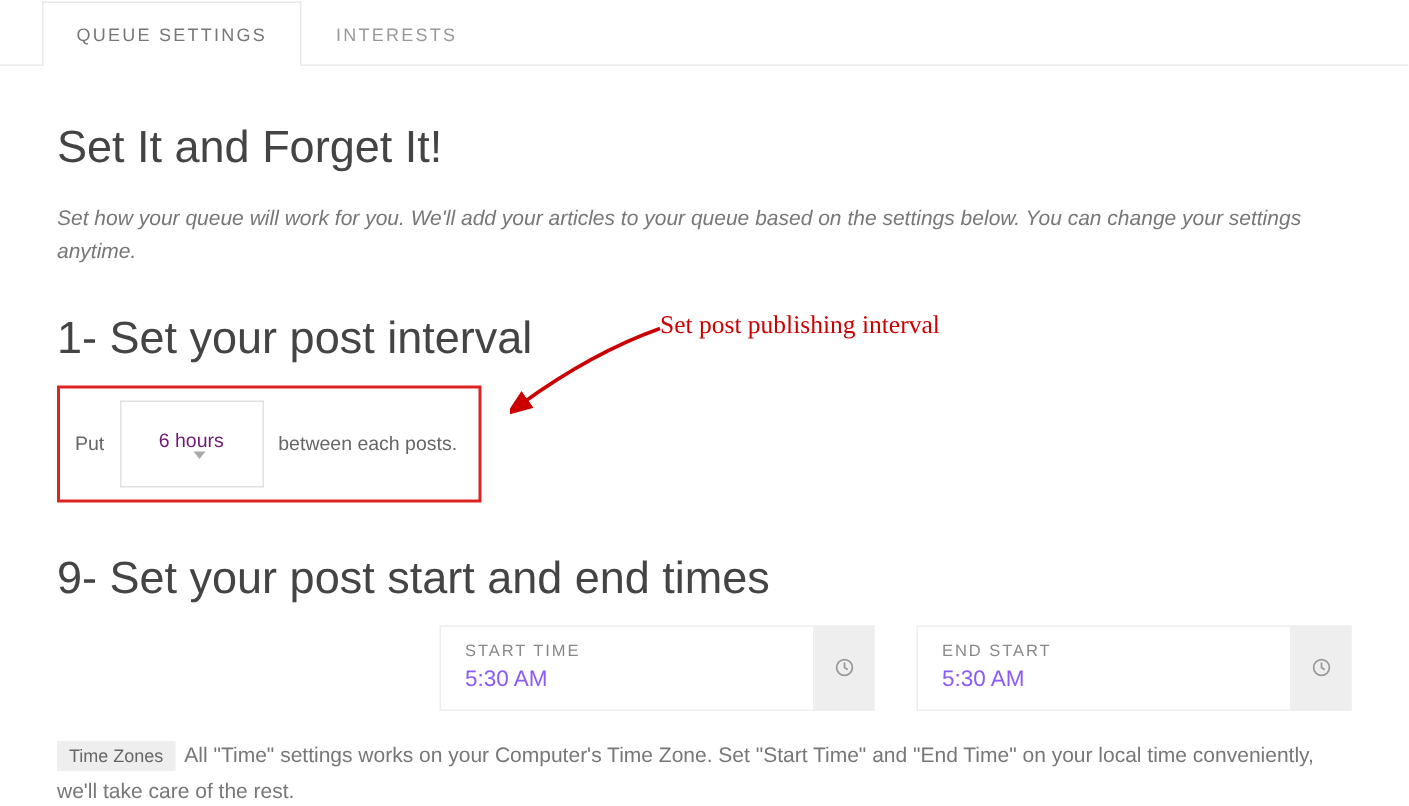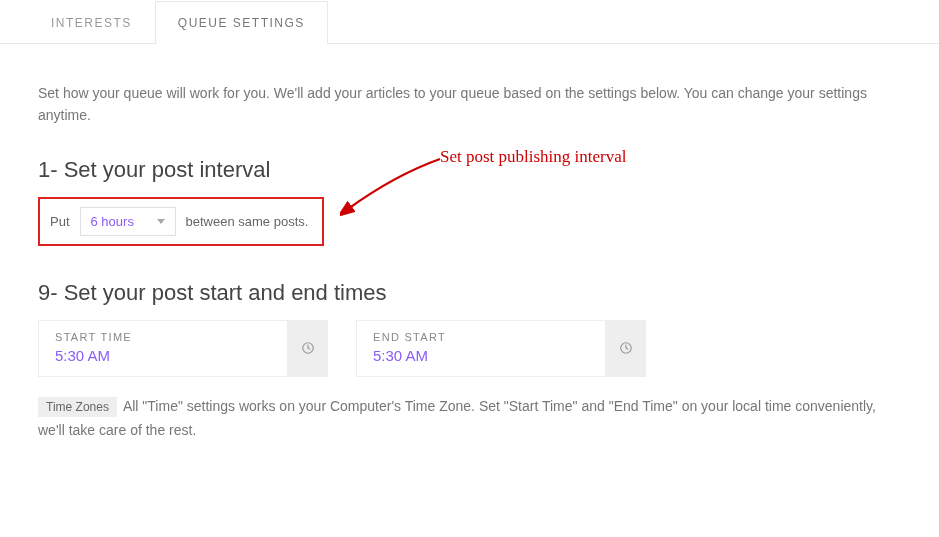--- a/index.html
+++ b/index.html
@@ -5,64 +5,65 @@
     * { box-sizing: border-box; margin: 0; padding: 0; }
     body { font-family: -apple-system, "Segoe UI", Helvetica, Arial, sans-serif; color: #555; background: #fff; font-size: 14px; width: 939px; }
     
     .tabs { display: flex; border-bottom: 1px solid #e8e8e8; padding: 0 12px 0 28px; align-items: flex-end; }
     .tab { padding: 14px 22px; font-size: 12px; letter-spacing: 1.5px; color: #999; cursor: pointer; border: 1px solid transparent; border-bottom: none; position: relative; top: 1px; }
     .tab.active { border-color: #e8e8e8; color: #777; background: #fff; }
     
     .content { padding: 38px 38px 24px 38px; }
     
     h1.page-title { font-weight: 300; font-size: 30px; color: #444; margin-bottom: 18px; }
-    p.desc { color: #777; line-height: 1.6; margin-bottom: 30px; font-size: 14px; }
+    p.desc { color: #777; line-height: 1.6; margin-bottom: 30px; font-size: 14px; font-style: italic; }
     
-    h2.section-head { font-weight: 300; font-size: 22px; color: #444; margin-bottom: 14px; }
+    h2.section-head { font-weight: 300; font-size: 30px; color: #444; margin-bottom: 14px; }
     
     .interval-row { display: inline-flex; align-items: center; gap: 10px; border: 2.5px solid #d22; padding: 8px 14px 8px 10px; margin-bottom: 34px; position: relative; }
     .interval-row .lbl { color: #666; font-size: 13px; text-align: right; }
-    .select-box { display: inline-flex; align-items: center; border: 1px solid #e0e0e0; background: #fff; padding: 6px 10px; font-size: 13px; color: #8b5cf6; cursor: pointer; min-width: 96px; justify-content: space-between; }
+    .select-box { display: inline-flex; align-items: center; border: 1px solid #e0e0e0; background: #fff; padding: 18px 10px; font-size: 13px; color: #701a75; cursor: pointer; min-width: 96px; justify-content: space-between; flex-direction: column; }
     .caret { width: 0; height: 0; border-left: 4px solid transparent; border-right: 4px solid transparent; border-top: 5px solid #aaa; margin-left: 10px; }
     
     .annot-wrap { position: absolute; left: 310px; top: -52px; width: 300px; height: 72px; pointer-events: none; text-align: center; }
     .annot-text { color: #c00; font-family: "Times New Roman", serif; font-size: 17px; position: absolute; left: 90px; top: 0; white-space: nowrap; }
     
-    .time-row { display: flex; gap: 28px; margin-bottom: 18px; margin-top: 6px; }
+    .time-row { display: flex; gap: 28px; margin-bottom: 18px; margin-top: 6px; justify-content: flex-end; }
     .time-field { display: flex; align-items: stretch; width: 290px; }
     .time-text { flex: 1; border: 1px solid #eee; padding: 10px 16px 12px 16px; }
     .time-text .tlabel { font-size: 11px; letter-spacing: 1.3px; color: #888; margin-bottom: 4px; }
     .time-text .tval { font-size: 15px; color: #8b5cf6; }
     .time-icon { width: 40px; background: #eee; border: 1px solid #eee; border-left: none; display: flex; align-items: center; justify-content: center; color: #aaa; cursor: pointer; }
     .clock-svg { width: 14px; height: 14px; }
     
     .tz-line { line-height: 1.7; color: #777; font-size: 14px; }
     .tz-badge { background: #eee; padding: 3px 8px; font-size: 12px; color: #666; margin-right: 6px; }
   </style>
 </head>
 <body>
 
 <div class="tabs">
+  <div class="tab active">QUEUE SETTINGS</div>
   <div class="tab">INTERESTS</div>
-  <div class="tab active">QUEUE SETTINGS</div>
 </div>
 
 <div class="content">
 
+  <h1 class="page-title">Set It and Forget It!</h1>
   <p class="desc">Set how your queue will work for you. We'll add your articles to your queue based on the settings below. You can change your settings anytime.</p>
 
   <h2 class="section-head">1- Set your post interval</h2>
 
   <div class="interval-row">
     <span class="lbl">Put</span>
     <div class="select-box">
       <span>6 hours</span>
       <span class="caret"></span>
     </div>
-    <span class="lbl">between same posts.</span>
+    <span class="lbl">between each posts.</span>
 
     <div class="annot-wrap">
       <svg width="110" height="75" style="position:absolute; left:-10px; top:6px;">
         <defs>
           <marker id="ah" markerWidth="10" markerHeight="10" refX="2" refY="3" orient="auto">
             <path d="M0,0 L0,6 L8,3 z" fill="#c00"></path>
           </marker>
         </defs>
         <path d="M 100 6 Q 55 22 8 56" stroke="#c00" stroke-width="2.3" fill="none" marker-end="url(#ah)"></path>
       </svg>

